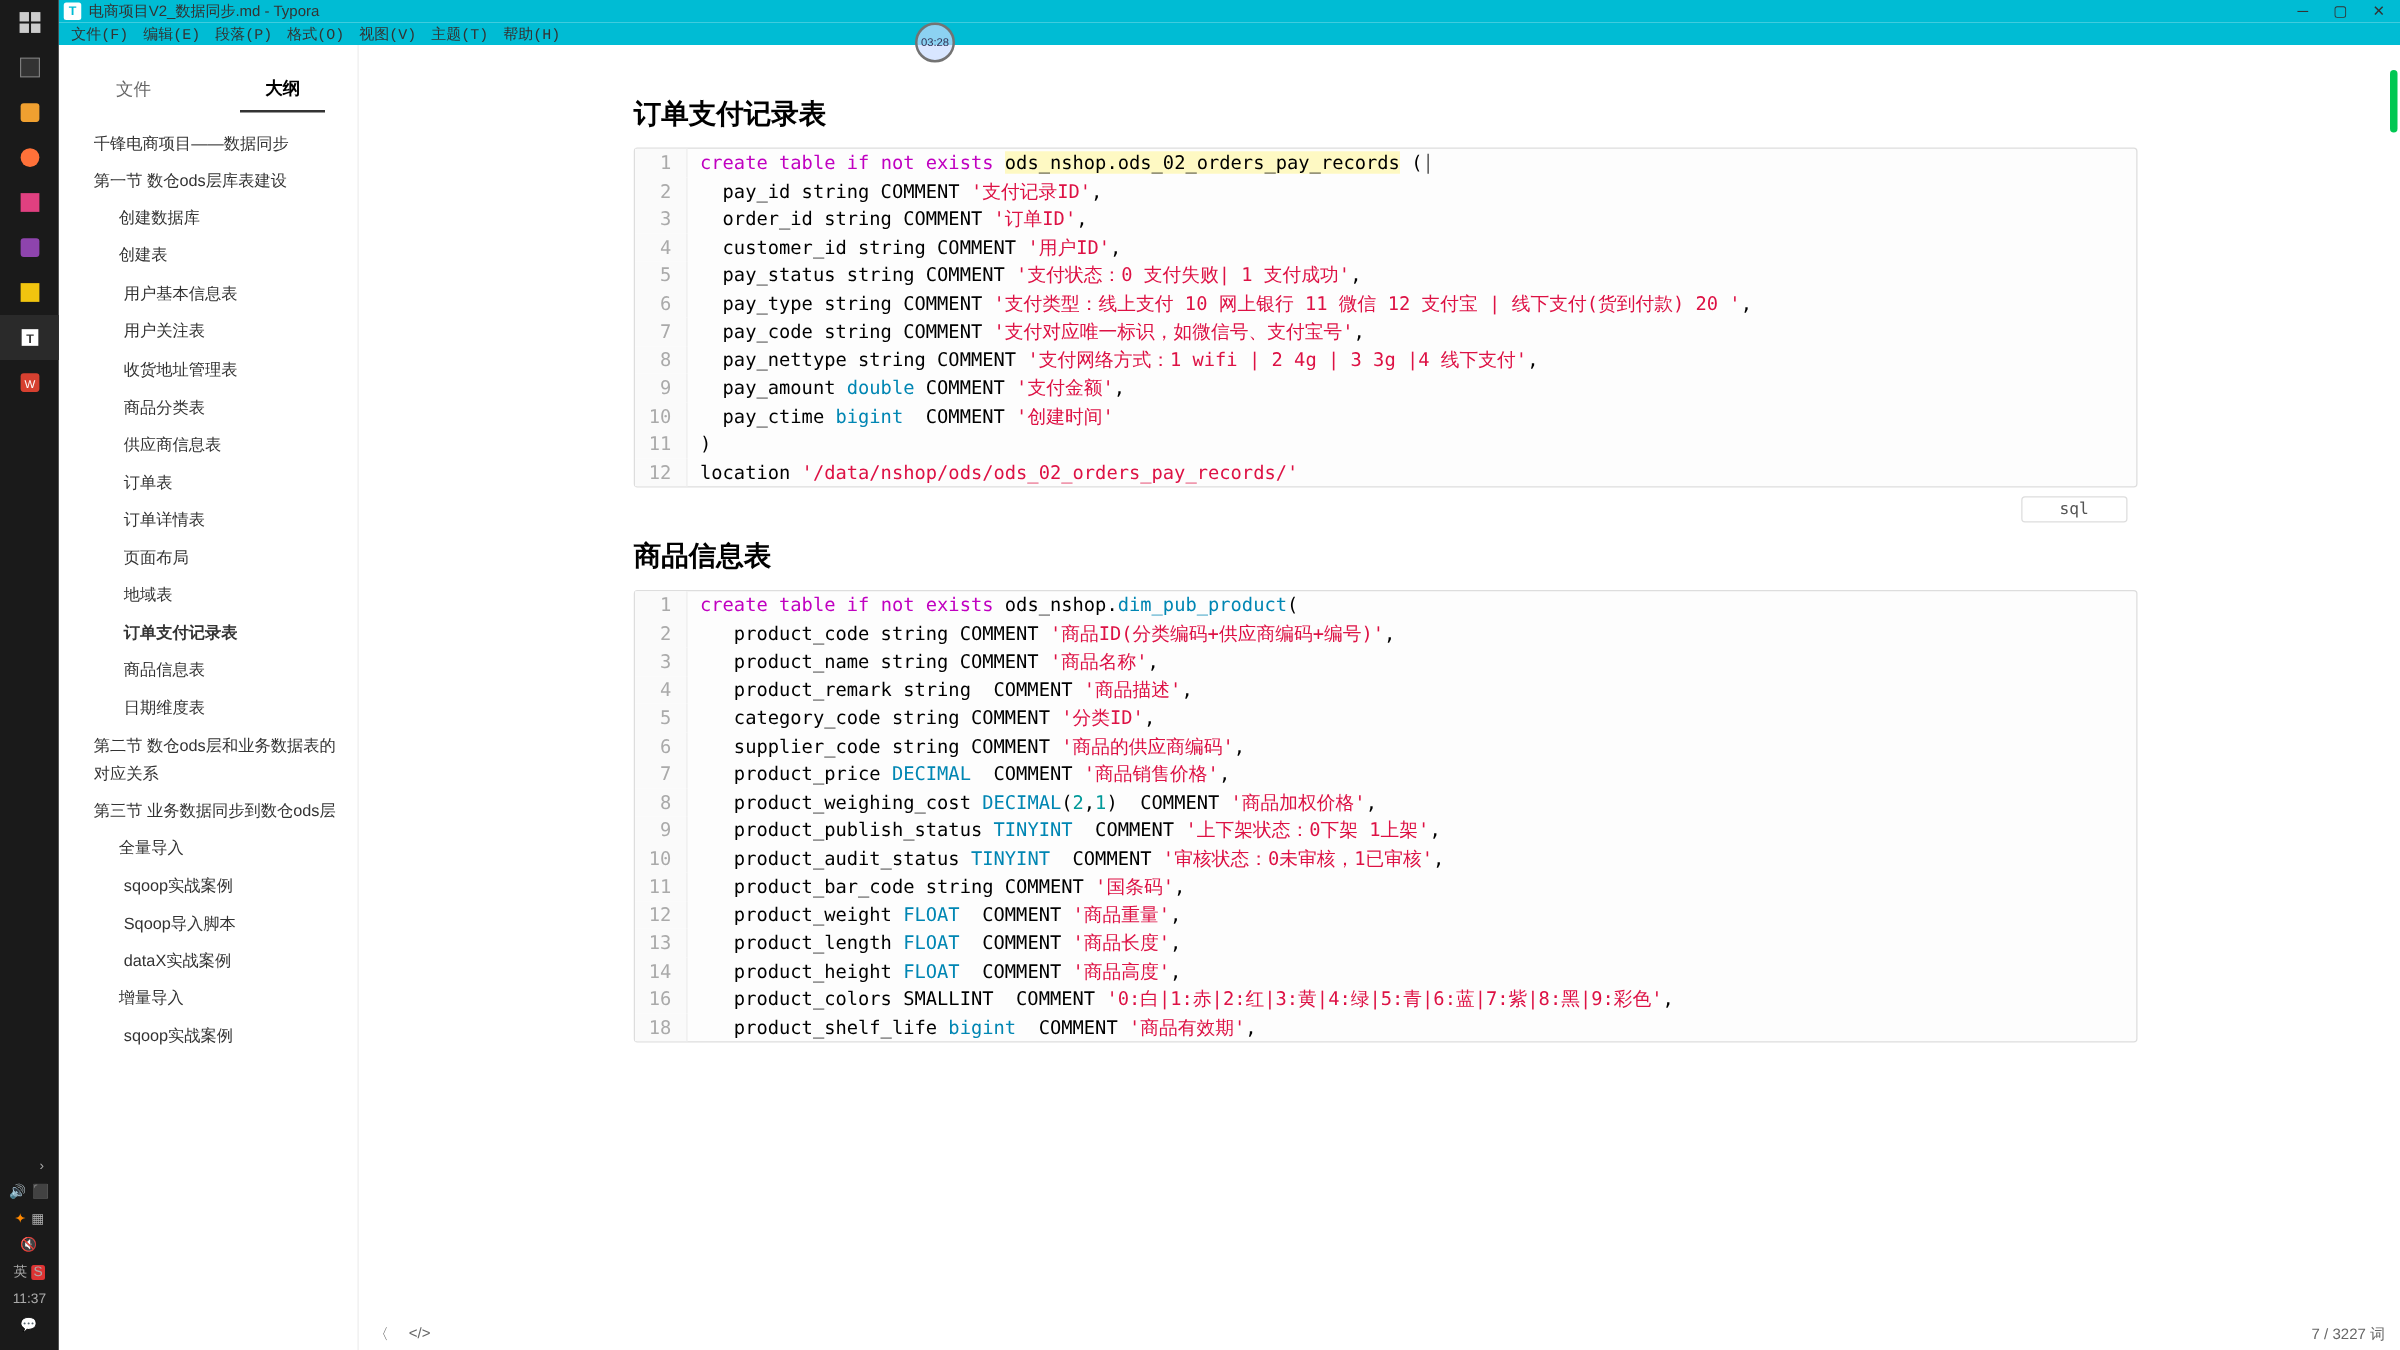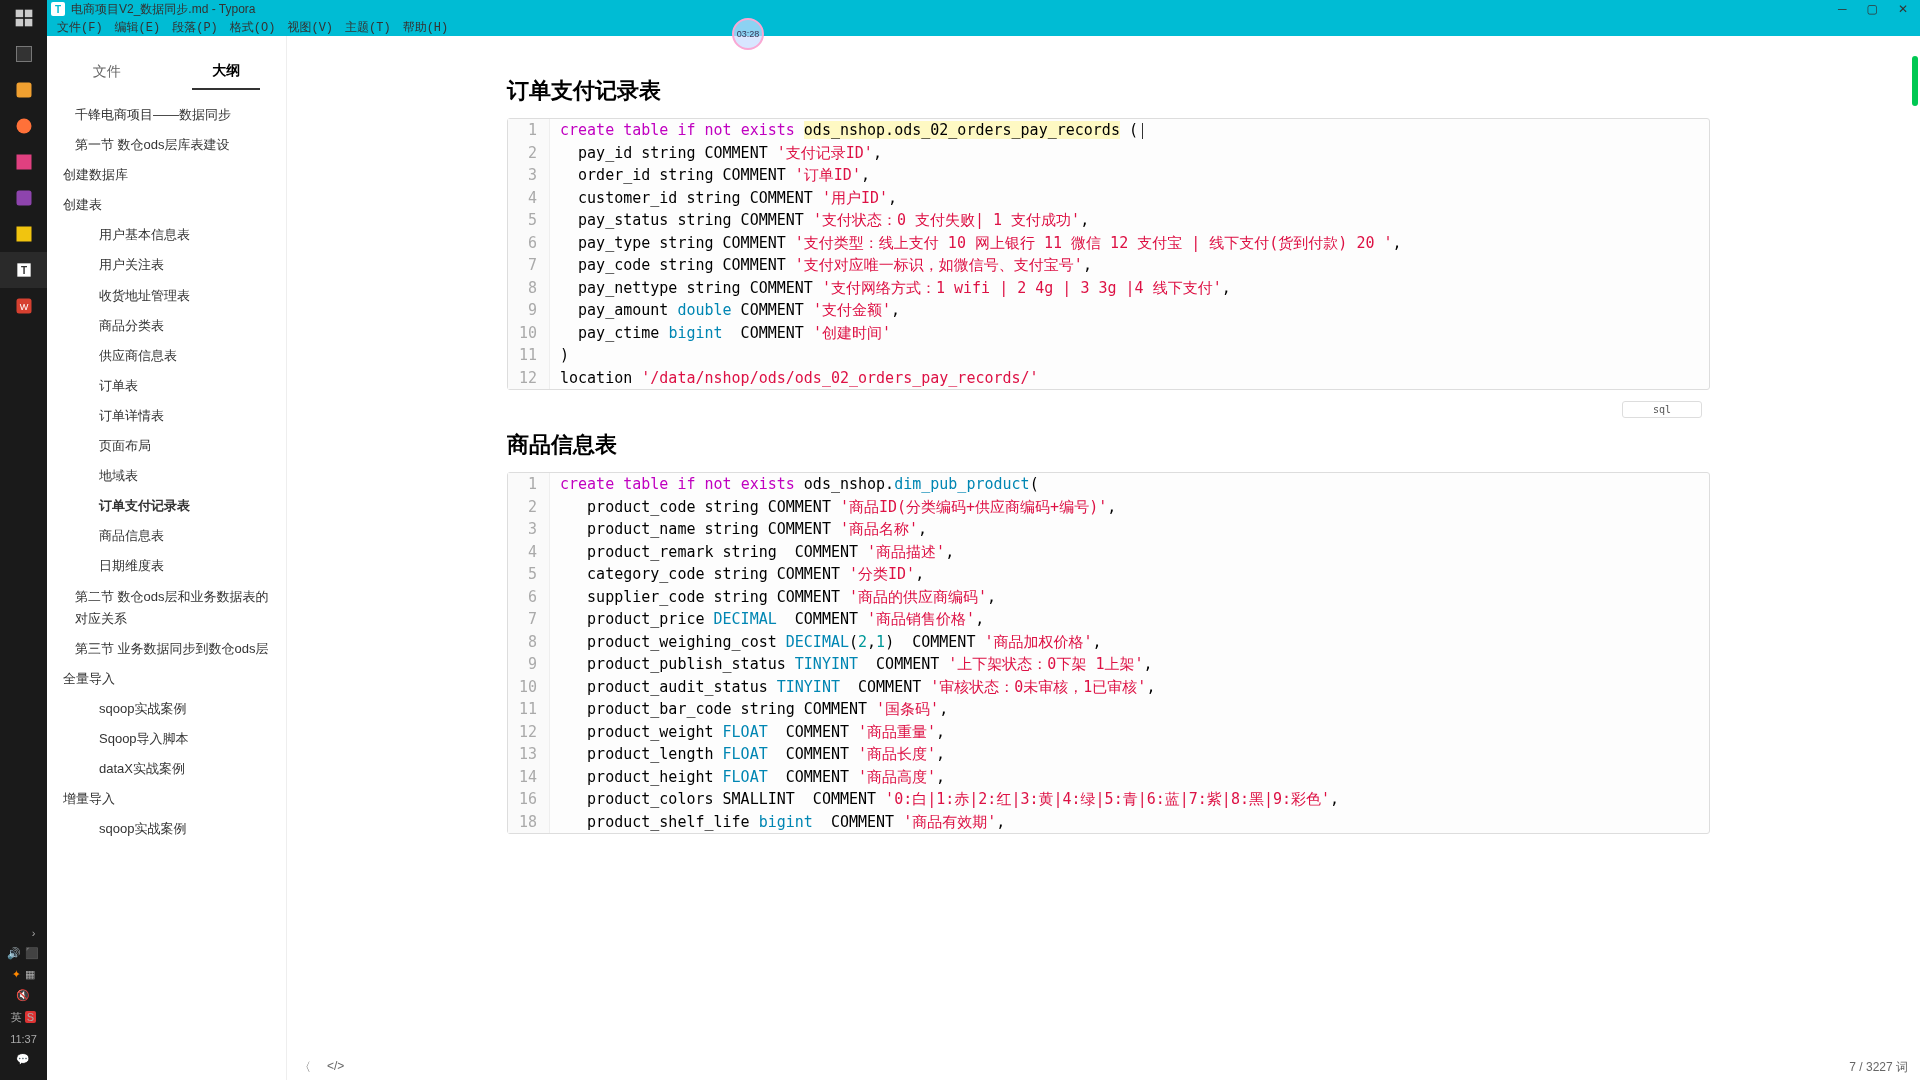--- a/index.html
+++ b/index.html
@@ -17,40 +17,40 @@
 .menubar { height: 18px; background: #00bcd4; display: flex; align-items: center; padding: 0 4px; font-size: 12px; color: #333; font-family: Liberation Mono, monospace; }
 .menubar-item { padding: 0 6px; cursor: pointer; }
 .main-area { flex: 1; display: flex; overflow: hidden; }
 .sidebar { width: 240px; background: #fff; display: flex; flex-direction: column; border-right: 1px solid #eee; }
 .sidebar-tabs { display: flex; height: 40px; align-items: center; justify-content: space-around; margin-top: 16px; }
 .sidebar-tab { padding: 8px 20px; cursor: pointer; font-size: 14px; color: #666; }
 .sidebar-tab.active { font-weight: bold; color: #000; border-bottom: 2px solid #333; }
 .outline { flex: 1; overflow-y: auto; padding: 8px 0; font-size: 13px; color: #333; }
 .outline-item { padding: 4px 8px; cursor: pointer; line-height: 1.7; }
 .outline-l1 { padding-left: 28px; }
-.outline-l2 { padding-left: 16px; }
+.outline-l2 { padding-left: 48px; font-family: Liberation Mono, monospace; }
 .outline-l3 { padding-left: 52px; }
 .outline-item.active { font-weight: bold; }
 .content { flex: 1; overflow-y: auto; padding: 20px 210px 40px 220px; position: relative; }
 .content h2 { font-size: 22px; font-weight: bold; margin: 20px 0 12px; }
 .code-block { border: 1px solid #ddd; border-radius: 3px; background: #fdfdfd; margin-bottom: 4px; position: relative; }
-.code-lang { position: absolute; right: 8px; bottom: -24px; border: 1px solid #ddd; padding: 2px 30px; font-family: monospace; font-size: 10px; border-radius: 3px; color: #555; background:#fff;}
+.code-lang { position: absolute; right: 8px; bottom: -24px; border: 1px solid #ddd; padding: 2px 30px; font-family: monospace; font-size: 13px; border-radius: 3px; color: #555; background:#fff;}
 .code-lines { font-family: Consolas, monospace; font-size: 15px; line-height: 1.5; }
 .code-line { display: flex; }
 .gutter { width: 42px; text-align: right; padding-right: 12px; color: #aaa; background: #fafafa; border-right: 1px solid #eee; user-select: none; flex-shrink: 0; }
 .code-text { padding-left: 10px; white-space: pre-wrap; word-break: break-all; flex: 1; }
 .kw { color: #c000c0; }
 .type { color: #0086b3; }
 .str { color: #d14; }
 .hl { background: #fef9c3; }
 .num { color: #009999; }
 .statusbar { position: fixed; bottom: 0; left: 287px; right: 0; height: 26px; display: flex; align-items: center; padding: 0 12px; font-size: 12px; color: #666; background: #fff; }
 .statusbar-left { display: flex; gap: 16px; }
 .statusbar-right { margin-left: auto; }
-.timer-badge { position: fixed; top: 18px; left: 732px; width: 32px; height: 32px; border-radius: 50%; background: rgba(200,220,255,0.7); border: 2px solid #f9a8d4; display: flex; align-items: center; justify-content: center; font-size: 9px; color: #335; z-index: 200; }
+.timer-badge { position: fixed; top: 18px; left: 732px; width: 32px; height: 32px; border-radius: 50%; background: rgba(200,220,255,0.7); border: 2px solid #737373; display: flex; align-items: center; justify-content: center; font-size: 9px; color: #335; z-index: 200; }
 .scrollbar-track { position: fixed; right: 2px; top: 36px; width: 8px; bottom: 26px; }
 .scrollbar-thumb { position: absolute; right: 0; top: 20px; width: 6px; height: 50px; background: #00C853; border-radius: 3px; }
 .cursor-mark { display:inline-block; width:1px; height:16px; background:#333; vertical-align:middle; margin-left:4px;}
 </style>
 </head>
 <body>
 
 <div class="taskbar">
   <div class="taskbar-item">
       <svg viewBox="0 0 24 24" fill="#ccc">

